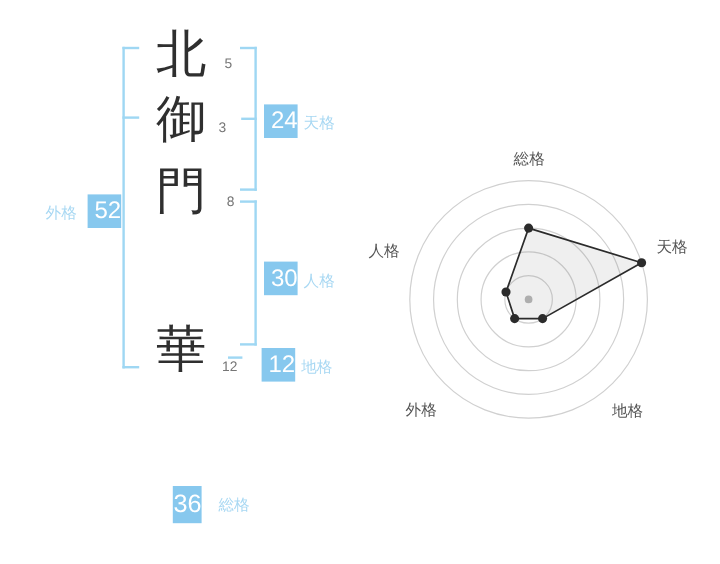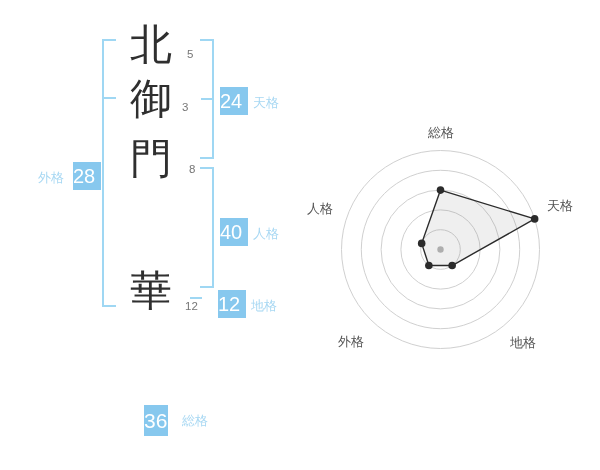--- a/index.html
+++ b/index.html
@@ -29,21 +29,21 @@
     left:200px;top:167px;width:14px;height:121px;
     border-right:2px solid var(--bk);border-top:2px solid var(--bk);border-bottom:2px solid var(--bk);
   }
   .tick{position:absolute;height:2px;background:var(--bk);}
   .tick-left-mid{left:102px;top:97px;width:14px;}
   .tick-right-mid{left:201px;top:98px;width:13px;}
   .tick-chikaku{left:190px;top:297px;width:12px;}
   
   .badge{
     position:absolute;width:28px;height:28px;background:var(--accent);
-    color:#ffffff;font-size:20px;line-height:28px;text-align:left;
+    color:#ffffff;font-size:20px;line-height:28px;text-align:right;
   }
   .badge-big{width:24px;height:31px;font-size:21px;line-height:31px;}
   .kaku-label{
     position:absolute;font-size:13px;color:var(--lbl);white-space:nowrap;
   }
   
   .radar-svg{position:absolute;left:300px;top:105px;width:290px;height:260px;}
   .radar-label{
     position:absolute;font-size:13px;color:#555555;white-space:nowrap;
   }
@@ -64,26 +64,26 @@
   <div class="stroke-num" style="left:185px;top:300px">12</div>
 
   <div class="bracket bracket-left"></div>
   <div class="tick tick-left-mid"></div>
   <div class="bracket bracket-right-ten"></div>
   <div class="tick tick-right-mid"></div>
   <div class="bracket bracket-right-jin"></div>
   <div class="tick tick-chikaku"></div>
 
   <div class="kaku-label" style="left:38px;top:169px">外格</div>
-  <div class="badge" style="left:73px;top:162px">28</div>
+  <div class="badge" style="left:73px;top:162px">52</div>
 
   <div class="badge" style="left:220px;top:87px">24</div>
   <div class="kaku-label" style="left:253px;top:94px">天格</div>
 
-  <div class="badge" style="left:220px;top:218px">40</div>
+  <div class="badge" style="left:220px;top:218px">30</div>
   <div class="kaku-label" style="left:253px;top:225px">人格</div>
 
   <div class="badge" style="left:218px;top:290px">12</div>
   <div class="kaku-label" style="left:251px;top:297px">地格</div>
 
   <div class="badge badge-big" style="left:144px;top:405px">36</div>
   <div class="kaku-label" style="left:182px;top:412px">総格</div>
 
   <svg class="radar-svg" viewBox="0 0 290 260">
       <circle cx="140.5" cy="144.5" r="99" fill="none" stroke="#d0d0d0" stroke-width="1"></circle>

